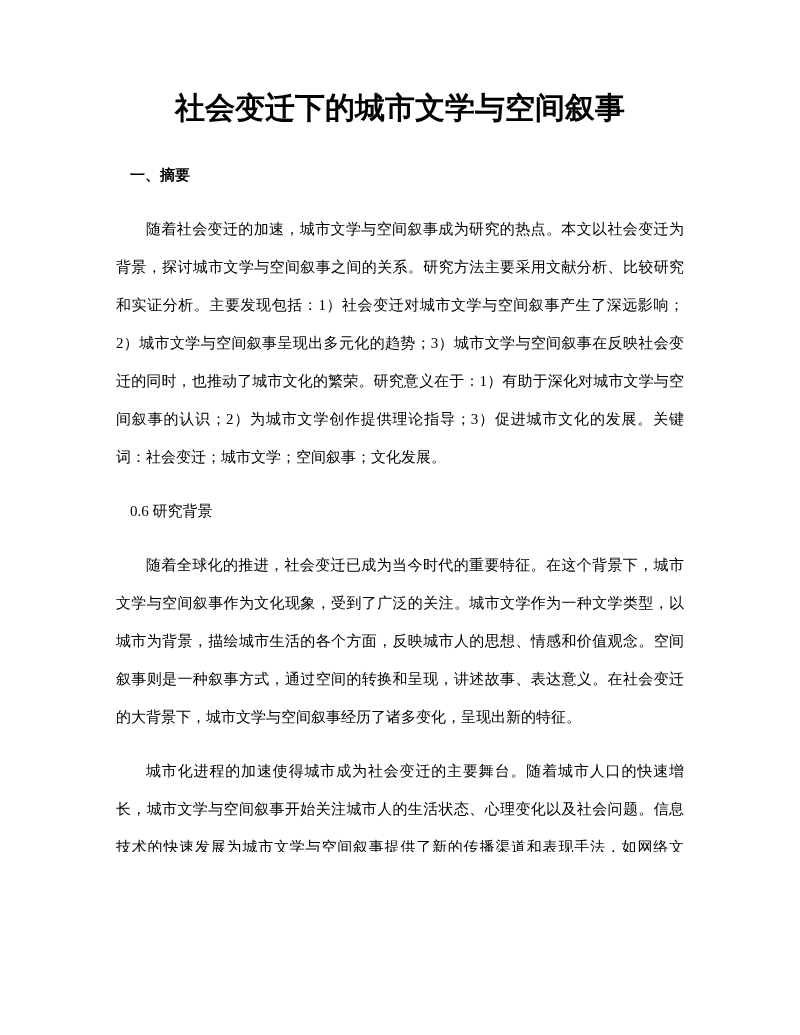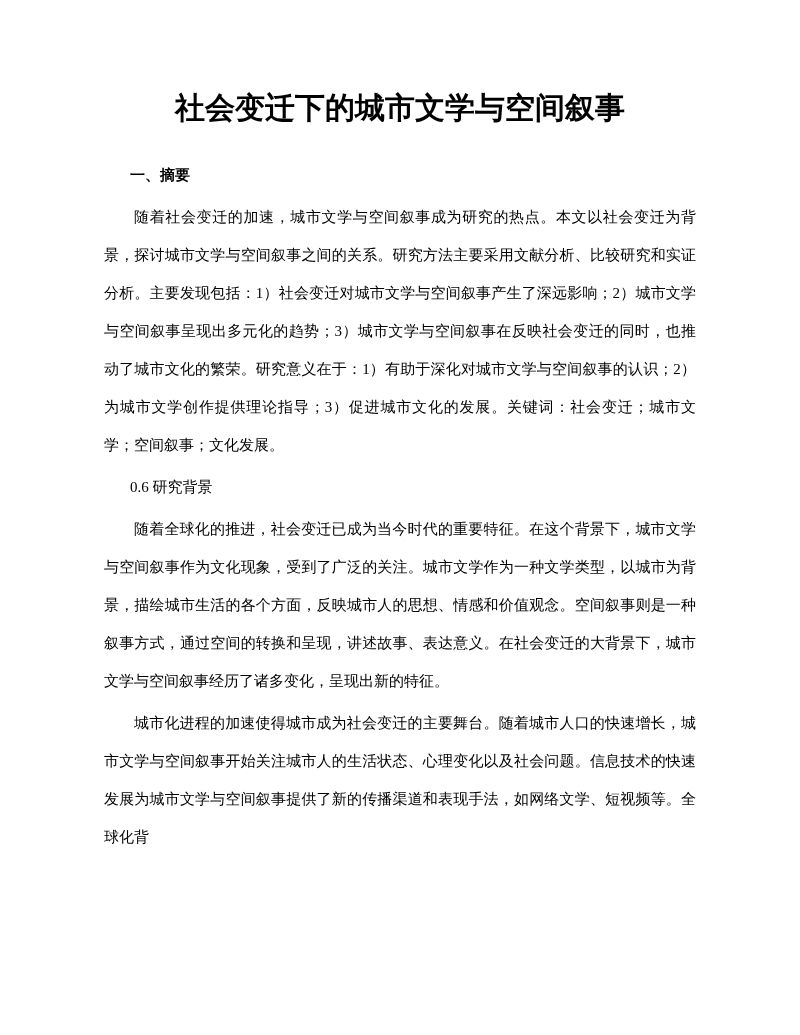--- a/index.html
+++ b/index.html
@@ -34,21 +34,21 @@
     font-weight: bold;
     text-indent: 2em;
     margin: 0;
   }
   .subheading {
     font-weight: normal;
     text-indent: 2em;
     margin: 0;
   }
   .para {
-    margin: 4px;
+    margin: 16px;
     text-indent: 2em;
     text-align: justify;
   }
 </style>
 </head>
 <body>
 
 <div class="page">
 
   <h1 class="doc-title">社会变迁下的城市文学与空间叙事</h1>

